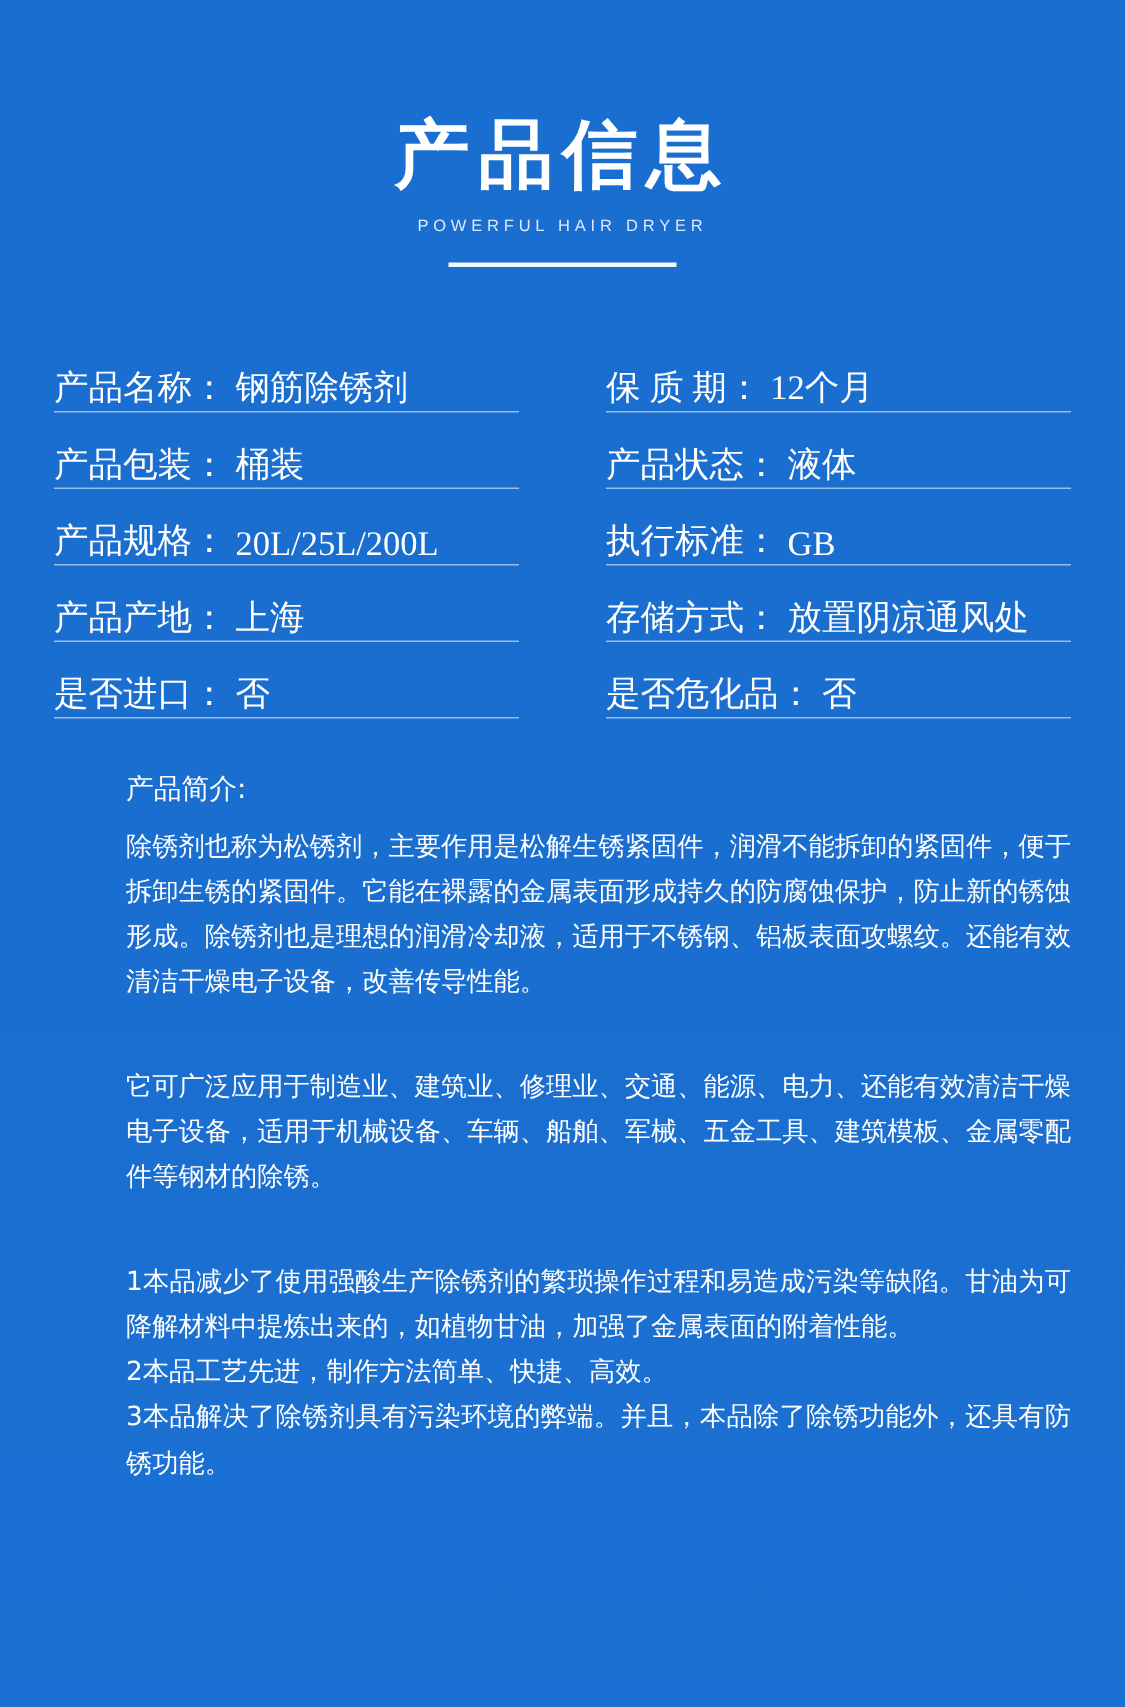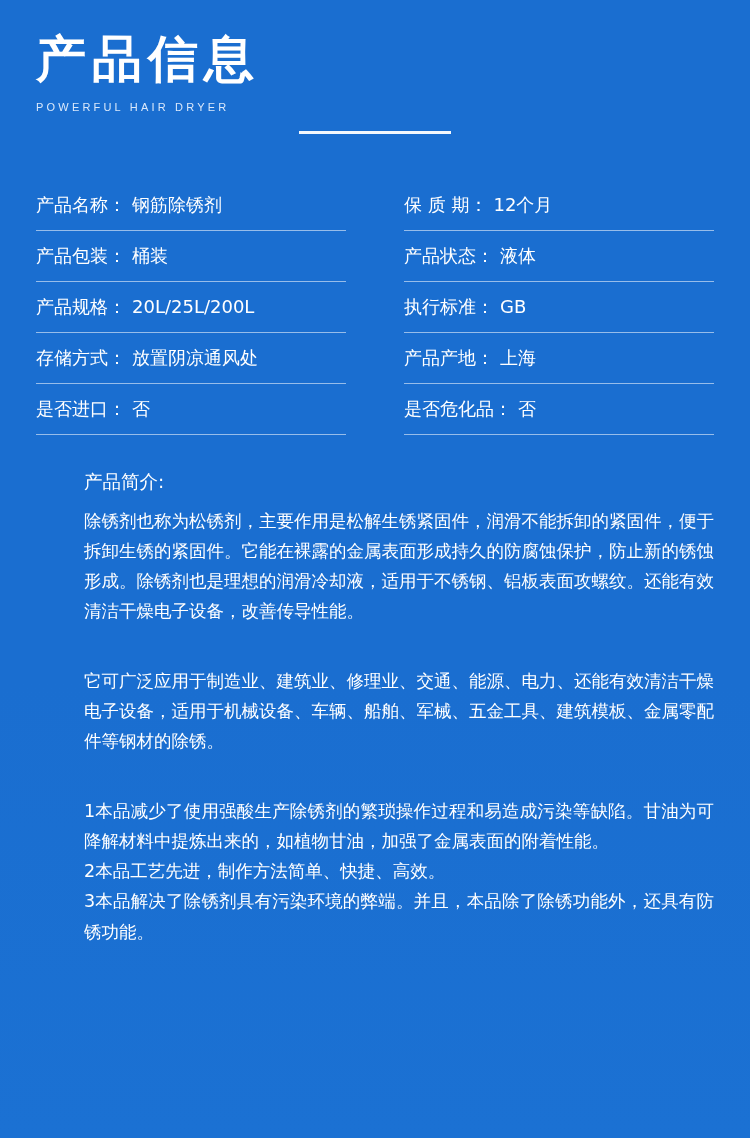--- a/index.html
+++ b/index.html
@@ -14,21 +14,22 @@
   .page {
     position: relative;
     width: 750px;
     height: 1138px;
     background: linear-gradient(180deg, #1a6ed0 0%, #1a6ed0 60%, #1b71d3 100%);
     padding: 0 36px;
   }
 
   
   .header {
-    padding-top: 28px;
+    padding-top: 72px;
+    text-align: center;
   }
   .header-title {
     font-size: 50px;
     font-weight: bold;
     letter-spacing: 6px;
     line-height: 1.25;
     color: #ffffff;
   }
   .header-sub {
     margin-top: 10px;
@@ -48,25 +49,26 @@
   
   .specs {
     margin-top: 46px;
     display: grid;
     grid-template-columns: 1fr 1fr;
     column-gap: 58px;
     row-gap: 0;
   }
   .spec-row {
     display: flex;
-    align-items: center;
+    align-items: flex-end;
     height: 51px;
     border-bottom: 1px solid rgba(255,255,255,0.55);
-    font-size: 18px;
+    font-size: 23px;
     white-space: nowrap;
+    font-family: Liberation Serif, serif;
   }
   .spec-label { color: #ffffff; }
   .spec-value { color: #ffffff; margin-left: 6px; }
 
   
   .section { margin-top: 34px; margin-left: 48px; }
   .section-title {
     font-size: 18.5px;
     color: #ffffff;
     margin-bottom: 12px;
@@ -110,26 +112,26 @@
     </div>
     <div class="spec-row">
       <span class="spec-label">产品规格：</span>
       <span class="spec-value">20L/25L/200L</span>
     </div>
     <div class="spec-row">
       <span class="spec-label">执行标准：</span>
       <span class="spec-value">GB</span>
     </div>
     <div class="spec-row">
+      <span class="spec-label">产品产地：</span>
+      <span class="spec-value">上海</span>
+    </div>
+    <div class="spec-row">
       <span class="spec-label">存储方式：</span>
       <span class="spec-value">放置阴凉通风处</span>
-    </div>
-    <div class="spec-row">
-      <span class="spec-label">产品产地：</span>
-      <span class="spec-value">上海</span>
     </div>
     <div class="spec-row">
       <span class="spec-label">是否进口：</span>
       <span class="spec-value">否</span>
     </div>
     <div class="spec-row">
       <span class="spec-label">是否危化品：</span>
       <span class="spec-value">否</span>
     </div>
   </div>

